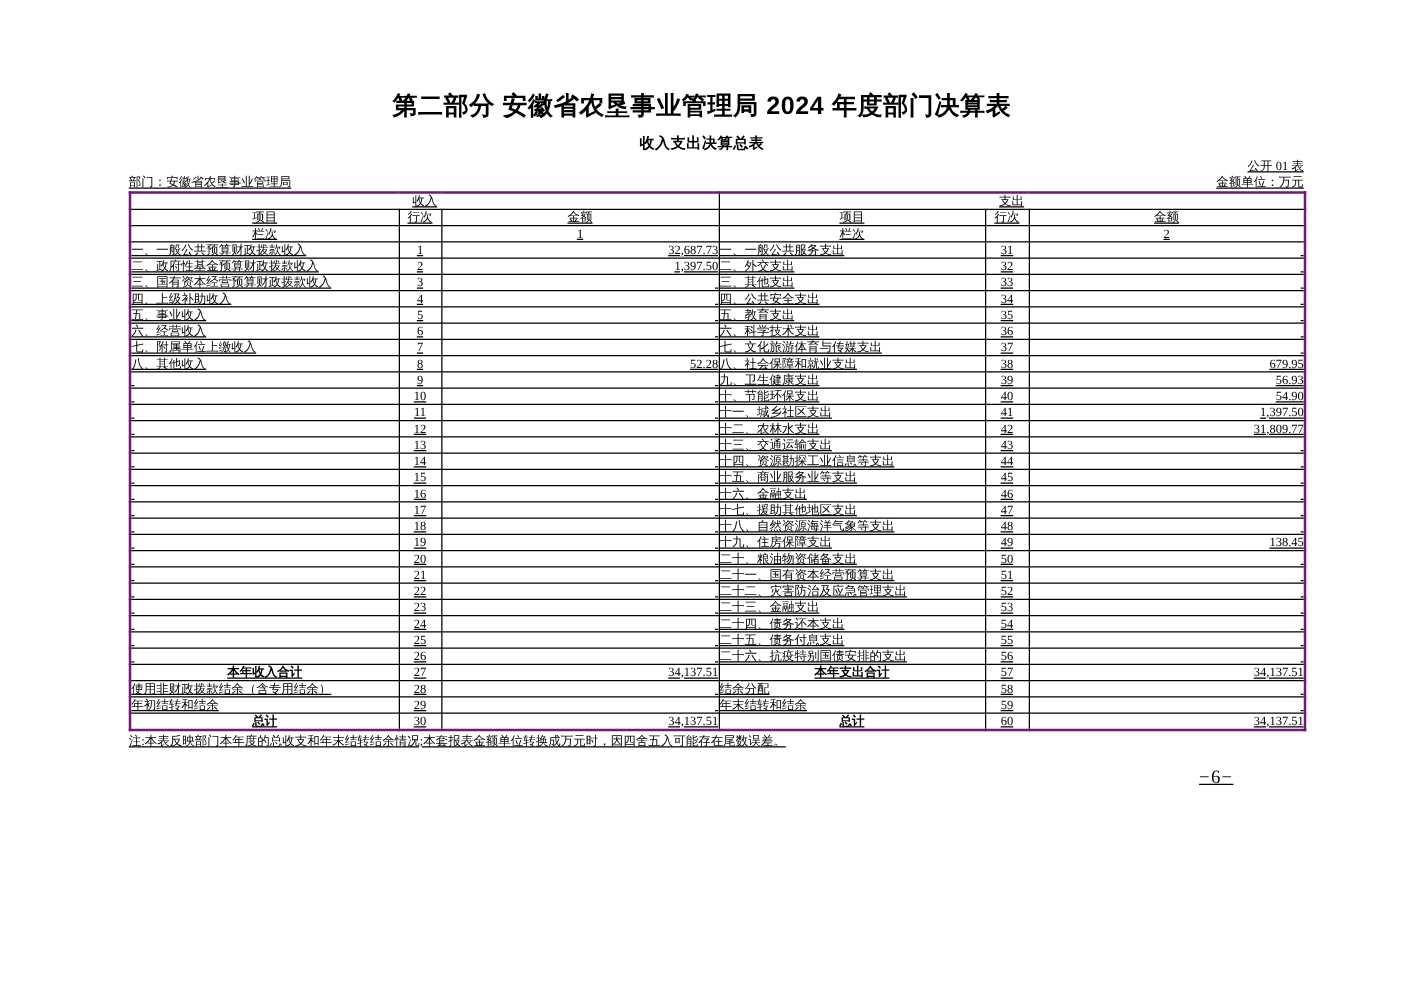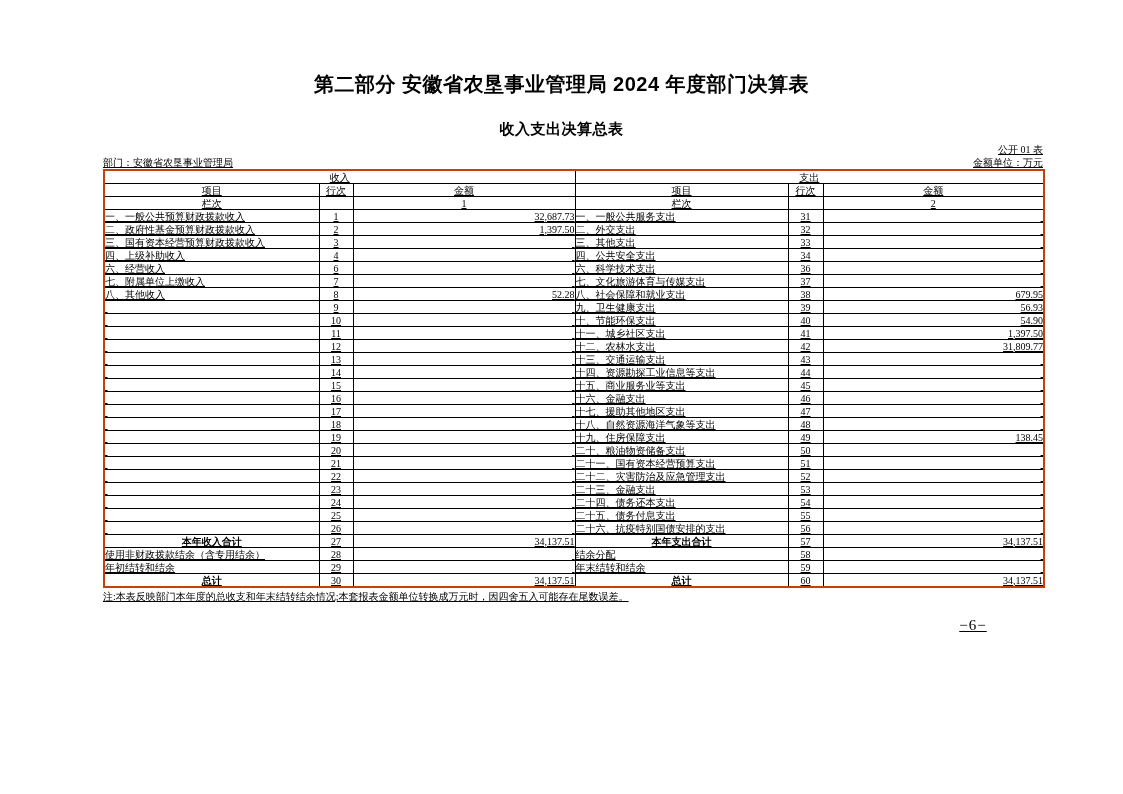--- a/index.html
+++ b/index.html
@@ -6,32 +6,32 @@
   body{
     width:1123px;height:794px;position:relative;color:#000;
     font-family:"Liberation Serif","DejaVu Serif",serif;
     -webkit-font-smoothing:antialiased;
   }
   .title{
     padding-top:71px;text-align:center;font-weight:bold;font-size:20px;
     font-family:"Liberation Sans","DejaVu Sans",sans-serif;letter-spacing:.5px;
   }
   .subtitle{
-    margin-top:22px;text-align:center;font-weight:bold;font-size:15px;
+    margin-top:8px;text-align:center;font-weight:bold;font-size:12px;
     font-family:"Liberation Sans","DejaVu Sans",sans-serif;letter-spacing:.5px;
   }
   .content{width:940px;margin:4px 0 0 103px;position:relative;text-decoration:underline;}
   .code-line{text-align:right;font-size:10px;line-height:13px;height:13px;}
   .dept-line{
     display:flex;justify-content:space-between;font-size:10px;
     line-height:13px;height:13px;
   }
   table.acct{
     width:940px;border-collapse:collapse;table-layout:fixed;
-    border:2px solid #c2410c;margin-top:0;
+    border:2px solid #701a75;margin-top:0;
   }
   table.acct th,table.acct td{
     border:1px solid #000;font-size:10px;font-weight:normal;
     height:12px;line-height:11px;padding:0;overflow:hidden;white-space:nowrap;
   }
   table.acct th{text-align:center;}
   td.lbl{text-align:left;padding-left:2px;}
   td.lbl.sum{text-align:center;font-weight:bold;padding-left:0;}
   td.ln{text-align:center;}
   td.amt{text-align:right;padding-right:1px;}
@@ -111,20 +111,28 @@
         </tr>
         <tr>
           <td class="lbl">四、上级补助收入</td>
           <td class="ln">4</td>
           <td class="amt">&nbsp;</td>
           <td class="lbl">四、公共安全支出</td>
           <td class="ln">34</td>
           <td class="amt">&nbsp;</td>
         </tr>
         <tr>
+          <td class="lbl">五、事业收入</td>
+          <td class="ln">5</td>
+          <td class="amt">&nbsp;</td>
+          <td class="lbl">五、教育支出</td>
+          <td class="ln">35</td>
+          <td class="amt">&nbsp;</td>
+        </tr>
+        <tr>
           <td class="lbl">六、经营收入</td>
           <td class="ln">6</td>
           <td class="amt">&nbsp;</td>
           <td class="lbl">六、科学技术支出</td>
           <td class="ln">36</td>
           <td class="amt">&nbsp;</td>
         </tr>
         <tr>
           <td class="lbl">七、附属单位上缴收入</td>
           <td class="ln">7</td>

